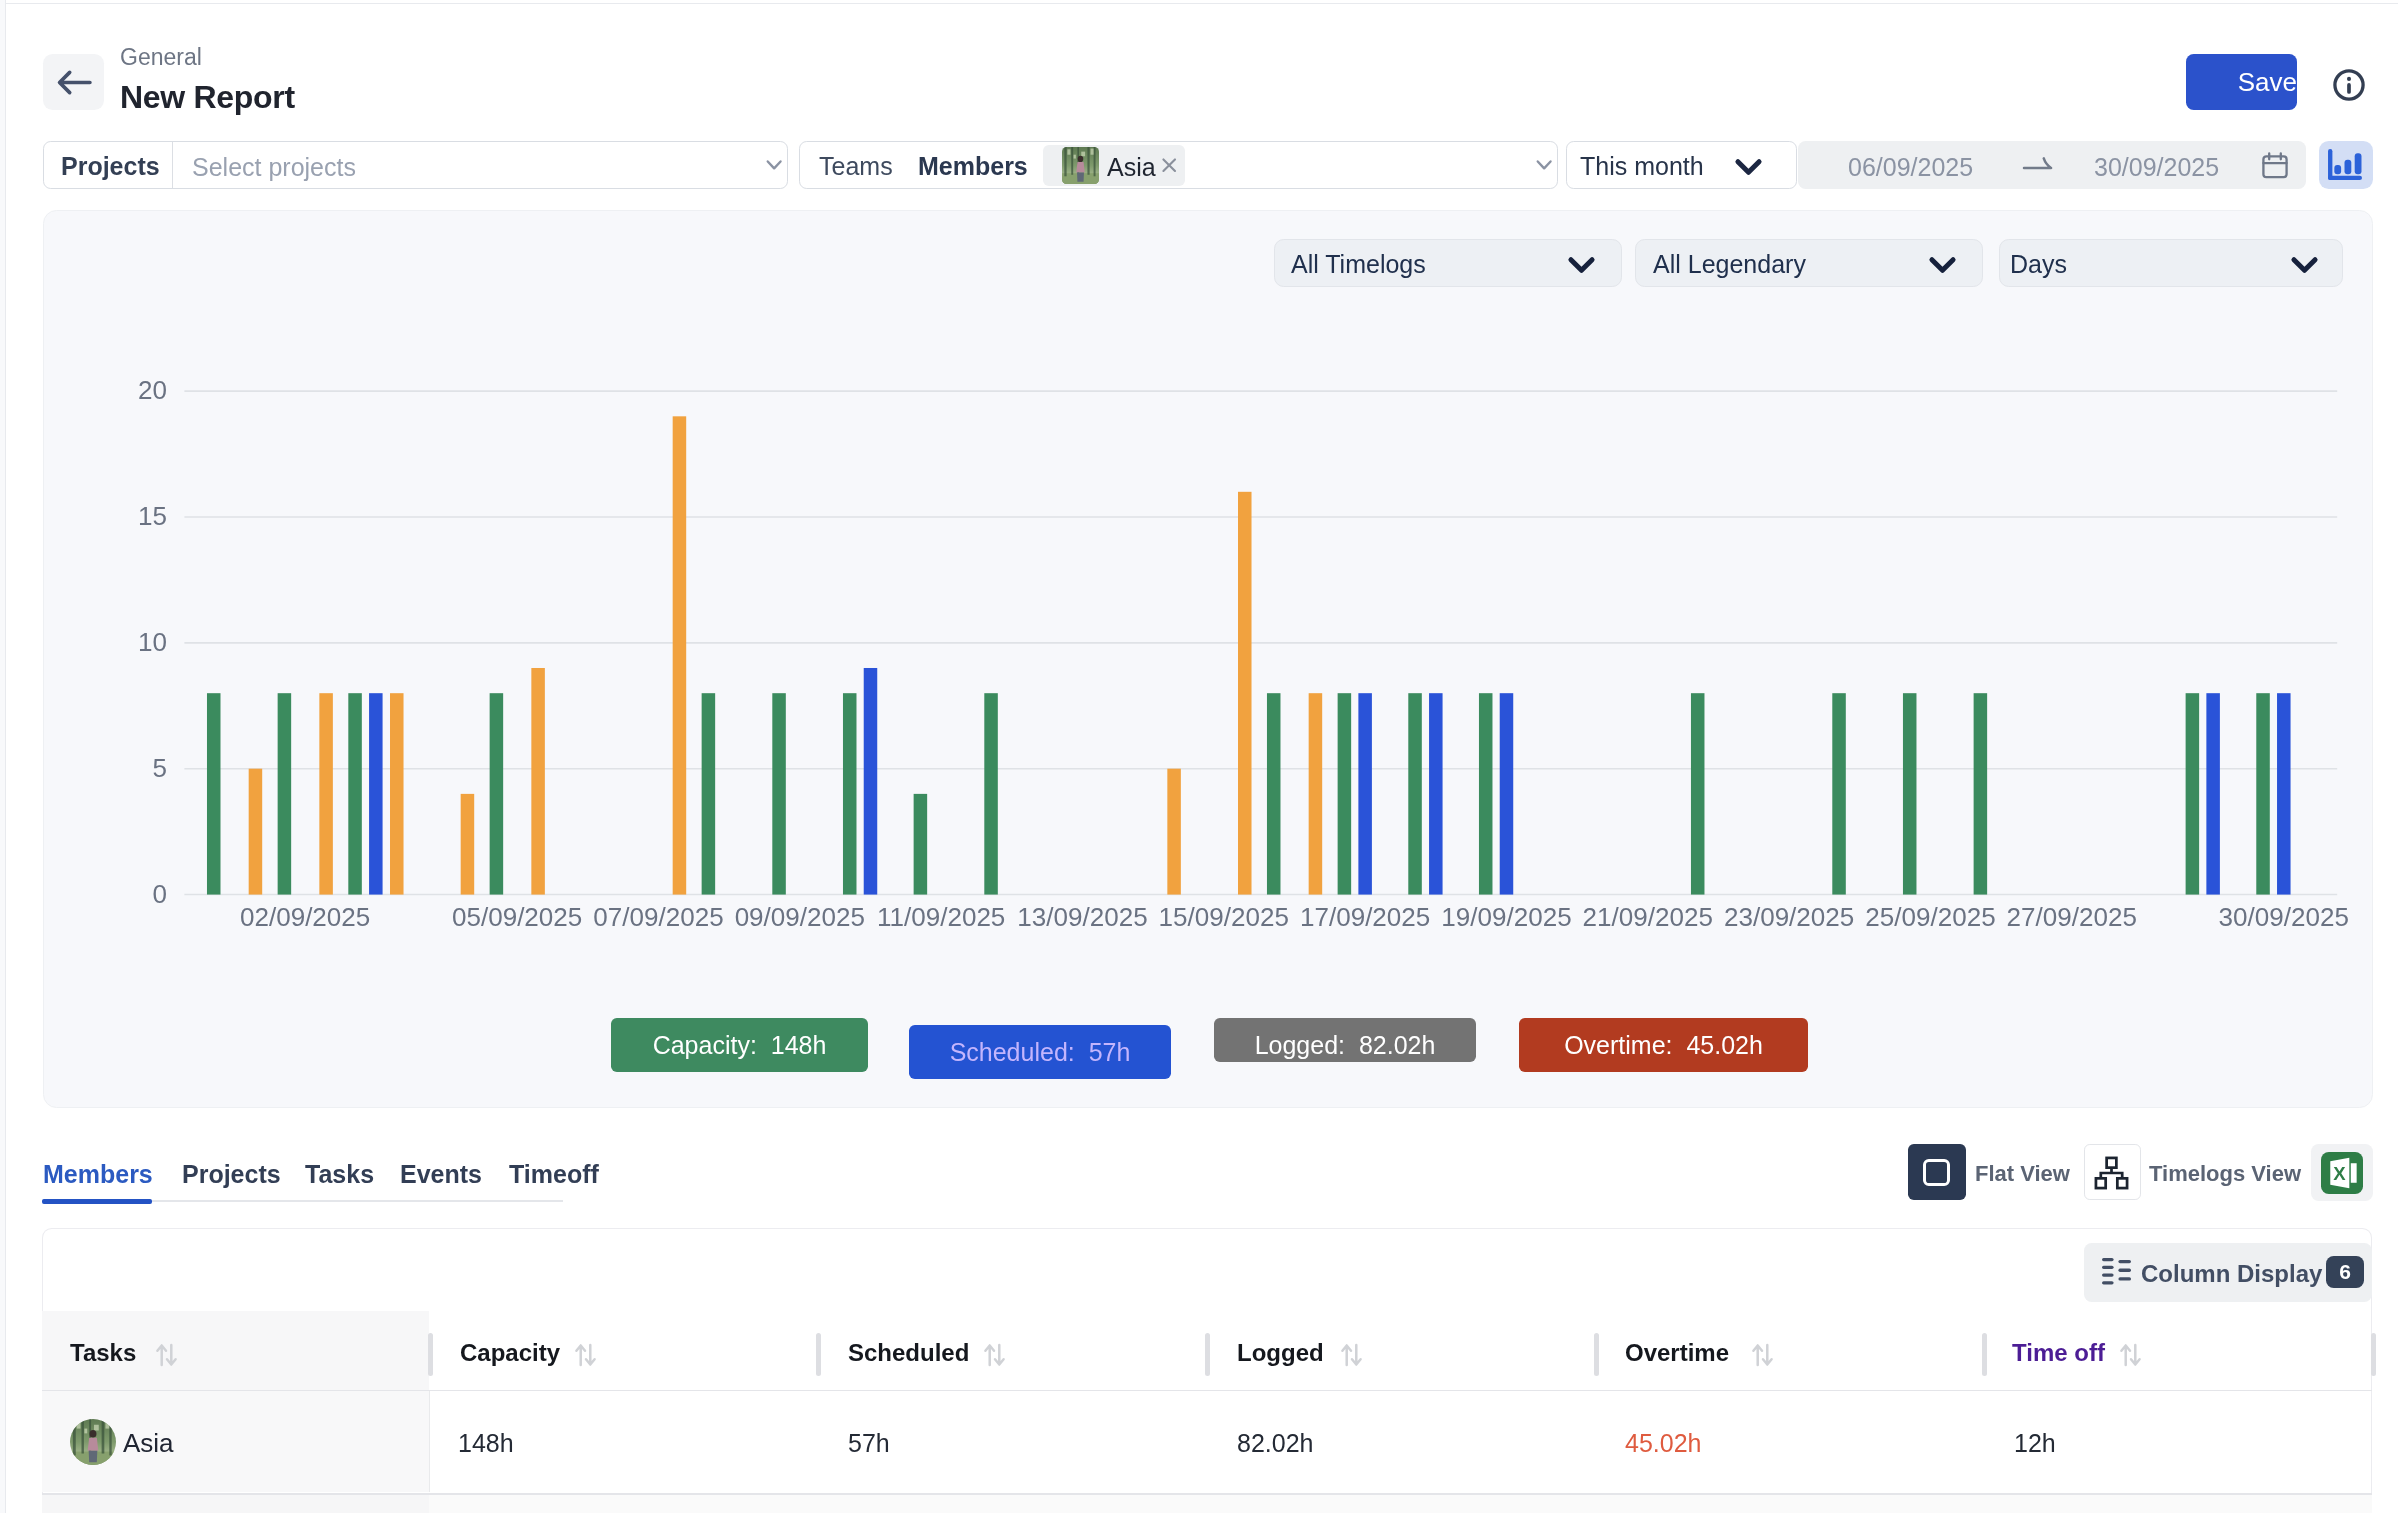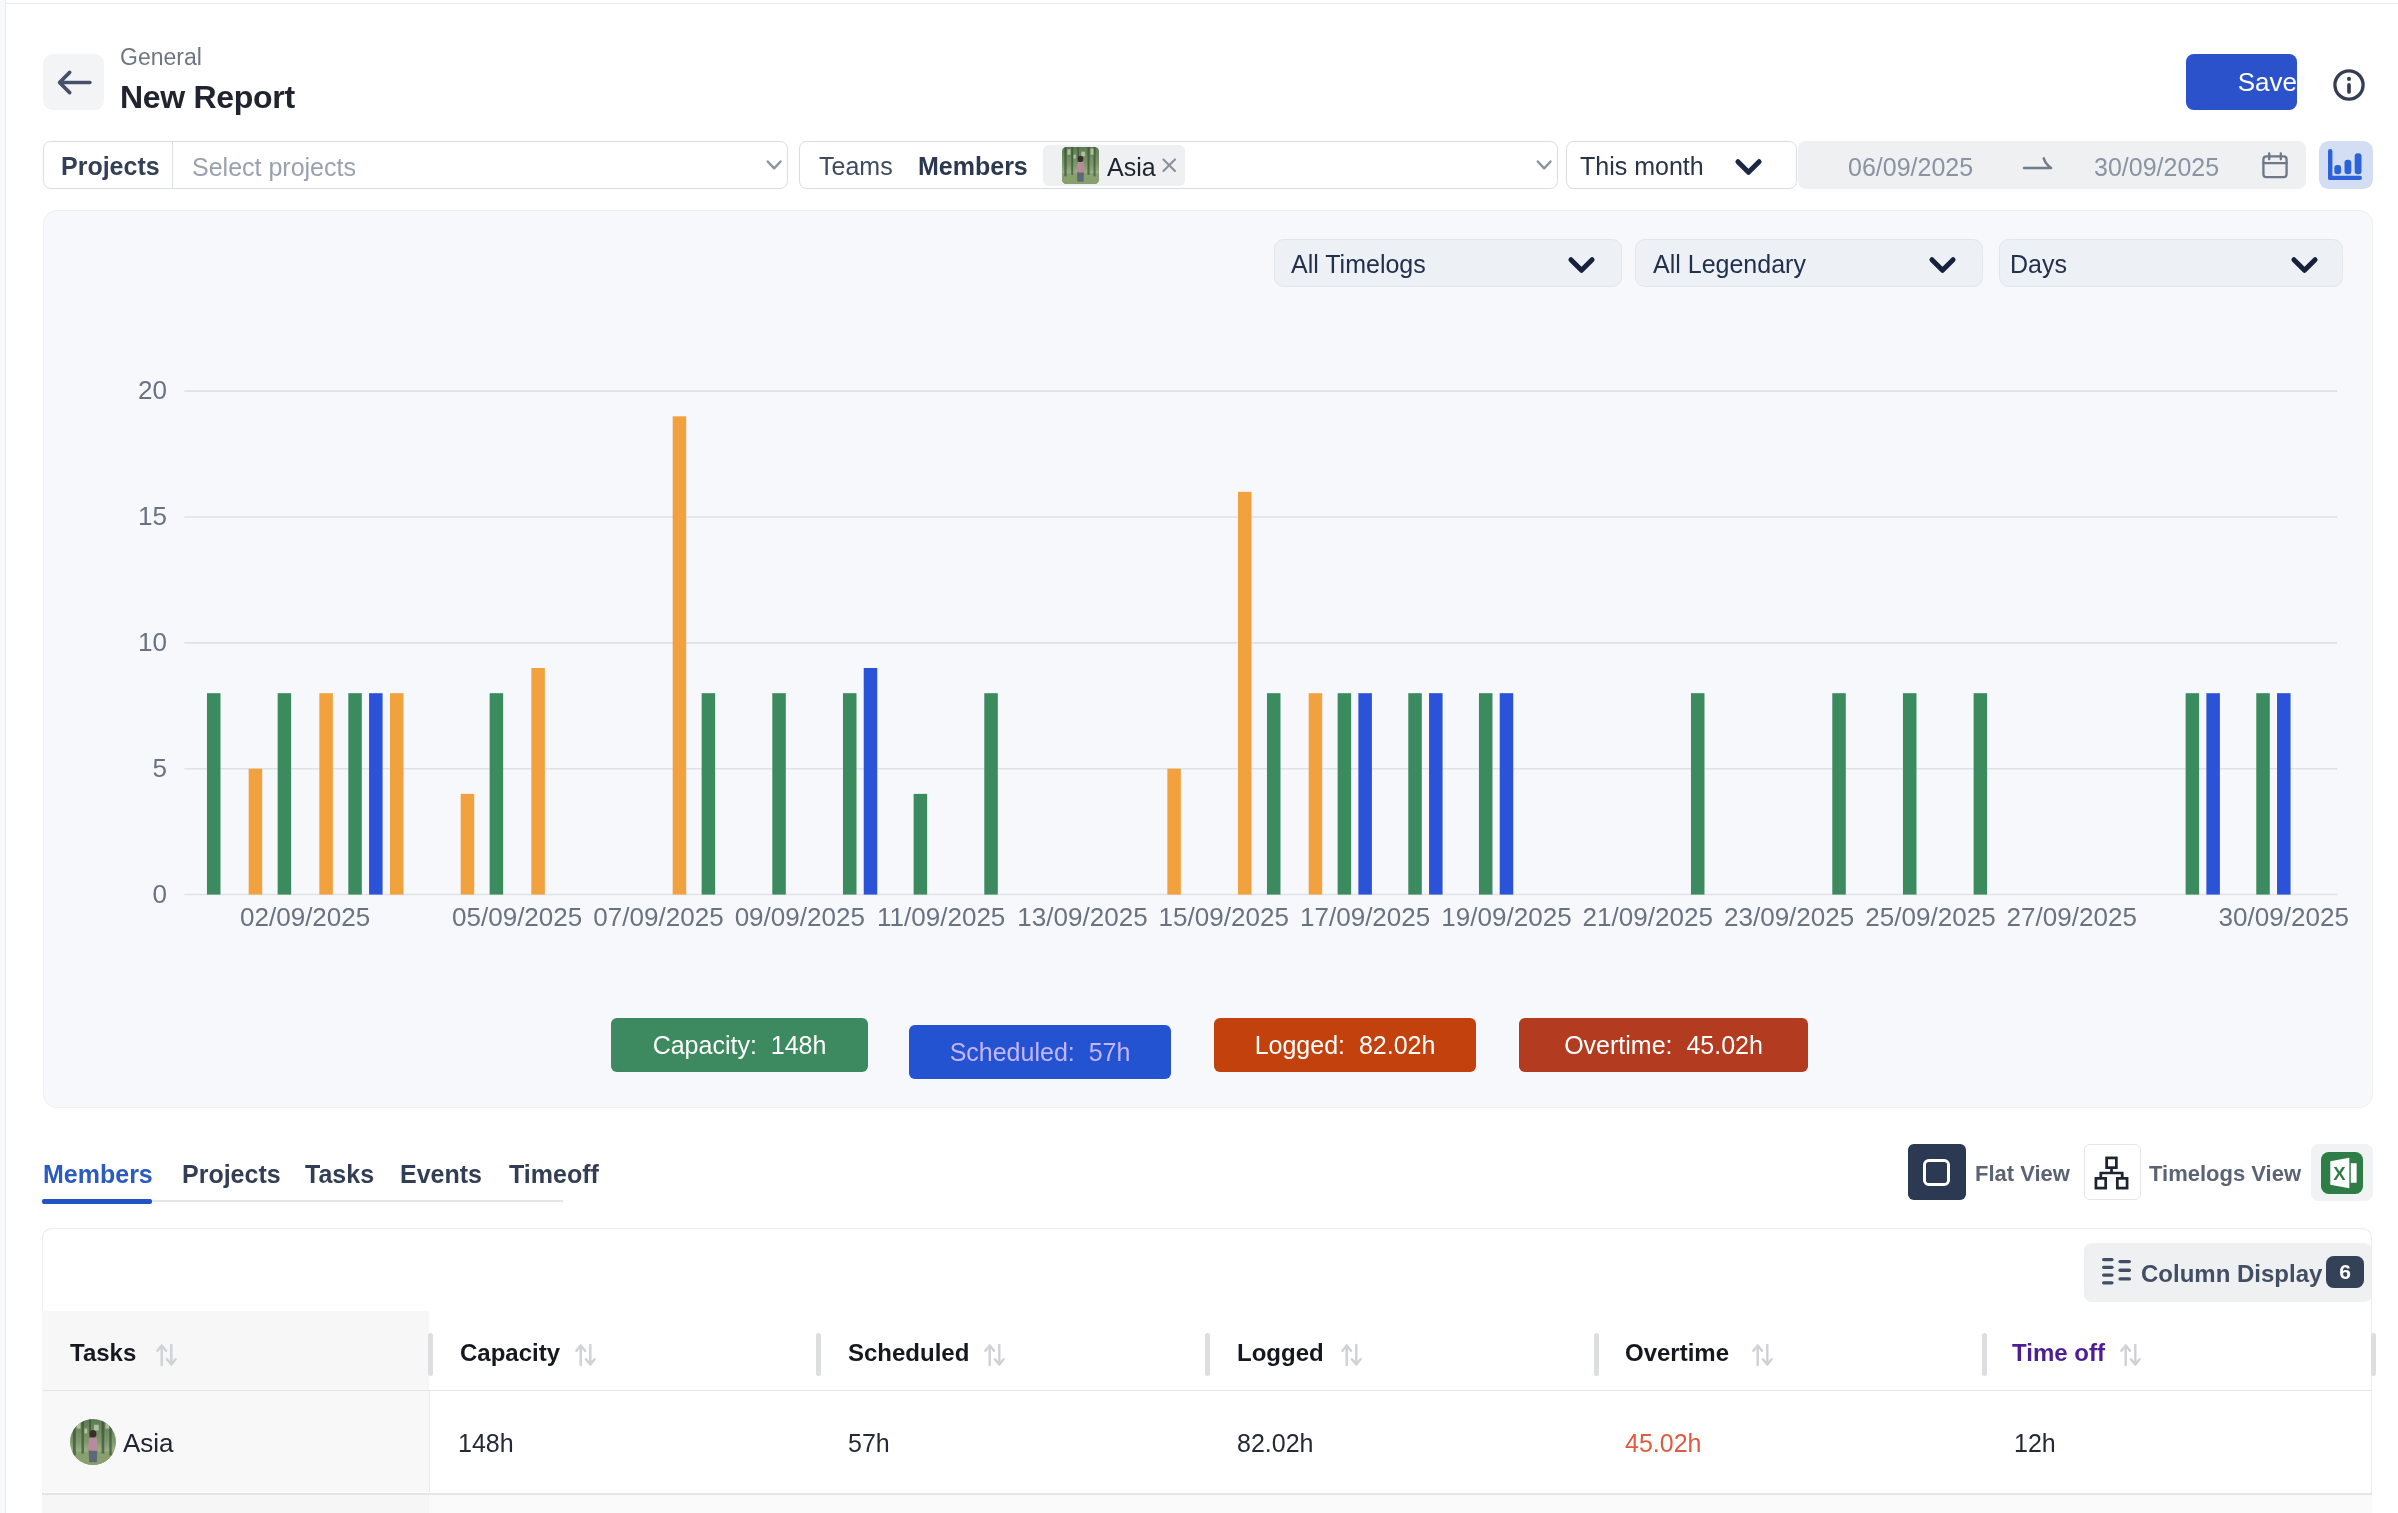--- a/index.html
+++ b/index.html
@@ -176,21 +176,21 @@
 <text x="1414.1" y="959" font-size="27" fill="#6a7282" text-anchor="middle">17/09/2025</text>
 <text x="1560.5" y="959" font-size="27" fill="#6a7282" text-anchor="middle">19/09/2025</text>
 <text x="1706.9" y="959" font-size="27" fill="#6a7282" text-anchor="middle">21/09/2025</text>
 <text x="1853.3" y="959" font-size="27" fill="#6a7282" text-anchor="middle">23/09/2025</text>
 <text x="1999.7" y="959" font-size="27" fill="#6a7282" text-anchor="middle">25/09/2025</text>
 <text x="2146.1" y="959" font-size="27" fill="#6a7282" text-anchor="middle">27/09/2025</text>
 <text x="2365.7" y="959" font-size="27" fill="#6a7282" text-anchor="middle">30/09/2025</text>
 </svg>
 <div class="abs" style="left:611px;width:257px;background:#3e8a60;top:1018px;height:54px;border-radius:5.8px;color:#fff;font-size:25px;text-align:center;line-height:54px;">Capacity:&nbsp; 148h</div>
 <div class="abs" style="left:909px;width:262px;background:#2453d2;top:1018px;height:54px;border-radius:5.8px;color:#c4b5fd;font-size:25px;text-align:center;line-height:54px;margin-top:7px;">Scheduled:&nbsp; 57h</div>
-<div class="abs" style="left:1214px;width:262px;background:#c2410c;top:1018px;height:54px;border-radius:5.8px;color:#fff;font-size:25px;text-align:center;line-height:54px;">Logged:&nbsp; 82.02h</div>
+<div class="abs" style="left:1214px;width:262px;background:#737373;top:1018px;height:44px;border-radius:5.8px;color:#fff;font-size:25px;text-align:center;line-height:54px;">Logged:&nbsp; 82.02h</div>
 <div class="abs" style="left:1519px;width:289px;background:#b23b20;top:1018px;height:54px;border-radius:5.8px;color:#fff;font-size:25px;text-align:center;line-height:54px;">Overtime:&nbsp; 45.02h</div>
 <div class="abs" style="left:43px;top:1160px;font-size:25px;font-weight:600;color:#2b5ac1;">Members</div>
 <div class="abs" style="left:182px;top:1160px;font-size:25px;font-weight:600;color:#323e55;">Projects</div>
 <div class="abs" style="left:305px;top:1160px;font-size:25px;font-weight:600;color:#323e55;">Tasks</div>
 <div class="abs" style="left:400px;top:1160px;font-size:25px;font-weight:600;color:#323e55;">Events</div>
 <div class="abs" style="left:509px;top:1160px;font-size:25px;font-weight:700;color:#323e55;">Timeoff</div>
 <div class="abs" style="left:42px;top:1200px;width:521px;height:1.9px;background:#e4e6ea;"></div>
 <div class="abs" style="left:42px;top:1199px;width:110px;height:4.8px;background:#2453c4;border-radius:1.9px;"></div>
 <div class="abs" style="left:1908px;top:1144px;width:58px;height:56px;background:#2b3952;border-radius:5.8px;"></div>
 <div class="abs" style="left:1923px;top:1159px;width:27px;height:27px;border:3.5px solid #fff;border-radius:5.8px;"></div>

